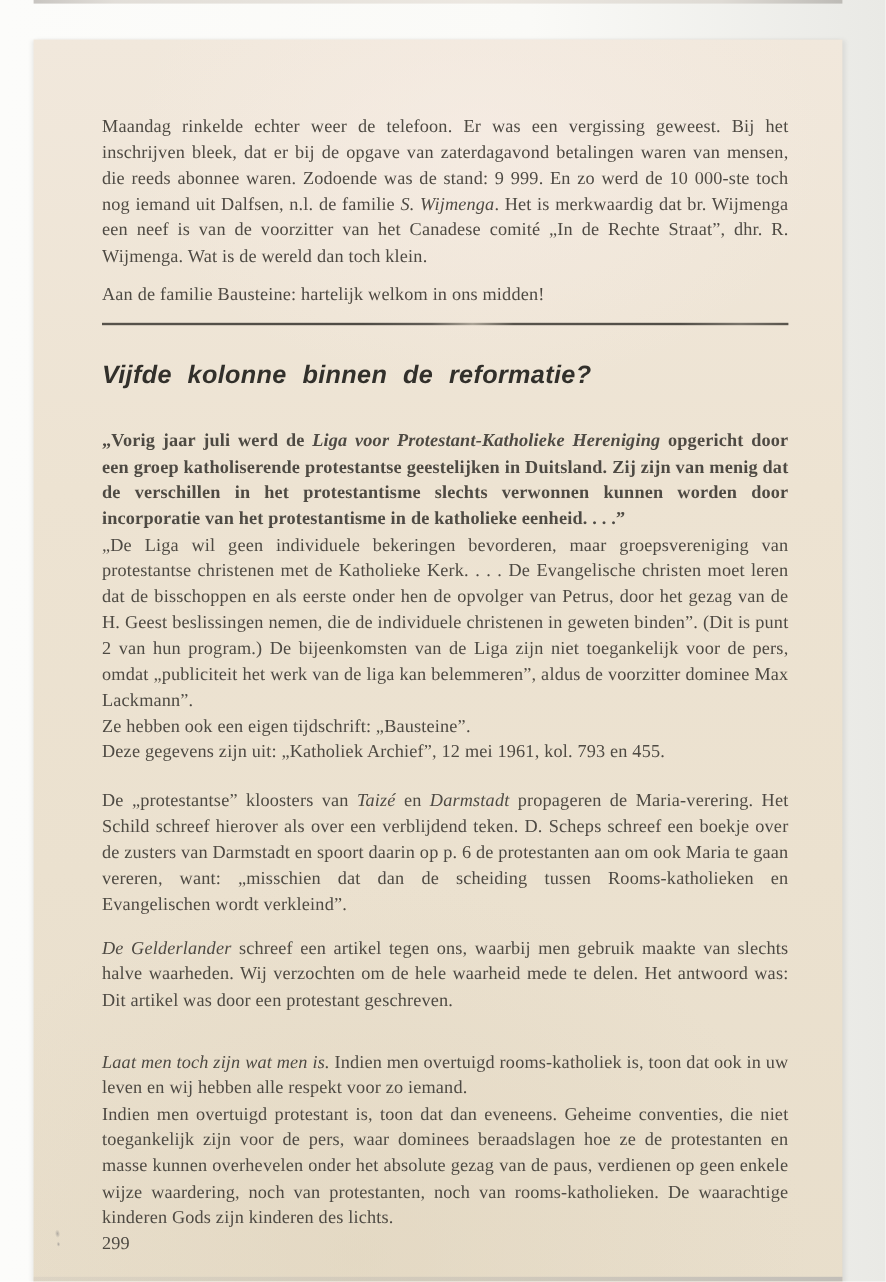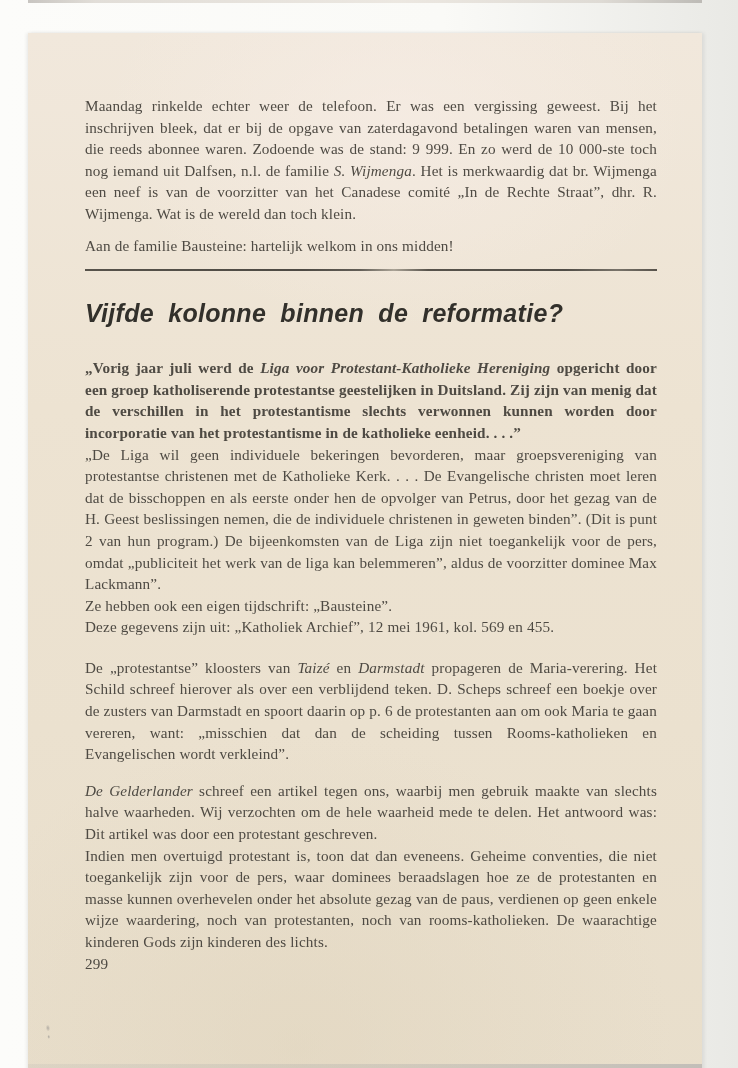--- a/index.html
+++ b/index.html
@@ -60,21 +60,21 @@
       #4a463f 0%, #403d37 38%, #56524b 48%,
       #a49d90 54%, #4a463f 60%, #43403a 84%,
       #6e6960 93%, #4a463f 100%);
     opacity: .92;
   }
   h1.heading {
     margin: 27px 0 0 0;
     font-family: "Liberation Sans", sans-serif;
     font-style: italic;
     font-weight: 700;
-    font-size: 25px;
+    font-size: 21px;
     line-height: 30px;
     letter-spacing: 0.3px;
     word-spacing: 7px;
     color: #32302b;
   }
   .after-heading { margin-top: 29px !important; font-weight: bold; }
   .page-number {
     margin-top: 0;
     text-align: left;
     color: #4e4a43;
@@ -85,22 +85,23 @@
 
 <div class="page">
   <div class="text">
     <p>Maandag rinkelde echter weer de telefoon. Er was een vergissing geweest. Bij het inschrijven bleek, dat er bij de opgave van zaterdagavond betalingen waren van mensen, die reeds abonnee waren. Zodoende was de stand: 9 999. En zo werd de 10 000-ste toch nog iemand uit Dalfsen, n.l. de familie <i>S. Wijmenga</i>. Het is merkwaardig dat br. Wijmenga een neef is van de voorzitter van het Canadese comité „In de Rechte Straat”, dhr. R. Wijmenga. Wat is de wereld dan toch klein.</p>
     <p class="gap-s">Aan de familie Bausteine: hartelijk welkom in ons midden!</p>
     <hr class="rule">
     <h1 class="heading">Vijfde kolonne binnen de reformatie?</h1>
     <p class="after-heading">„Vorig jaar juli werd de <i>Liga voor Protestant-Katholieke Hereniging</i> opgericht door een groep katholiserende protestantse geestelijken in Duitsland. Zij zijn van menig dat de verschillen in het protestantisme slechts verwonnen kunnen worden door incorporatie van het protestantisme in de katholieke eenheid. . . .”</p>
     <p>„De Liga wil geen individuele bekeringen bevorderen, maar groepsvereniging van protestantse christenen met de Katholieke Kerk. . . . De Evangelische christen moet leren dat de bisschoppen en als eerste onder hen de opvolger van Petrus, door het gezag van de H. Geest beslissingen nemen, die de individuele christenen in geweten binden”. (Dit is punt 2 van hun program.) De bijeenkomsten van de Liga zijn niet toegankelijk voor de pers, omdat „publiciteit het werk van de liga kan belemmeren”, aldus de voorzitter dominee Max Lackmann”.</p>
     <p>Ze hebben ook een eigen tijdschrift: „Bausteine”.</p>
-    <p>Deze gegevens zijn uit: „Katholiek Archief”, 12 mei 1961, kol. 569 en 455.</p>
+    <p>Deze gegevens zijn uit: „Katholiek Archief”, 12 mei 1961, kol. 793 en 455.</p>
     <p class="gap-m">De „protestantse” kloosters van <i>Taizé</i> en <i>Darmstadt</i> propageren de Maria-verering. Het Schild schreef hierover als over een verblijdend teken. D. Scheps schreef een boekje over de zusters van Darmstadt en spoort daarin op p. 6 de protestanten aan om ook Maria te gaan vereren, want: „misschien dat dan de scheiding tussen Rooms-katholieken en Evangelischen wordt verkleind”.</p>
     <p class="gap-m2"><i>De Gelderlander</i> schreef een artikel tegen ons, waarbij men gebruik maakte van slechts halve waarheden. Wij verzochten om de hele waarheid mede te delen. Het antwoord was: Dit artikel was door een protestant geschreven.</p>
+    <p class="gap-l"><i>Laat men toch zijn wat men is.</i> Indien men overtuigd rooms-katholiek is, toon dat ook in uw leven en wij hebben alle respekt voor zo iemand.</p>
     <p>Indien men overtuigd protestant is, toon dat dan eveneens. Geheime conventies, die niet toegankelijk zijn voor de pers, waar dominees beraadslagen hoe ze de protestanten en masse kunnen overhevelen onder het absolute gezag van de paus, verdienen op geen enkele wijze waardering, noch van protestanten, noch van rooms-katholieken. De waarachtige kinderen Gods zijn kinderen des lichts.</p>
     <p class="page-number">299</p>
   </div>
 </div>
 <div class="edge-top"></div>
 <div class="edge-bottom"></div>
 <div class="smudge"></div>
 
 </body></html>

